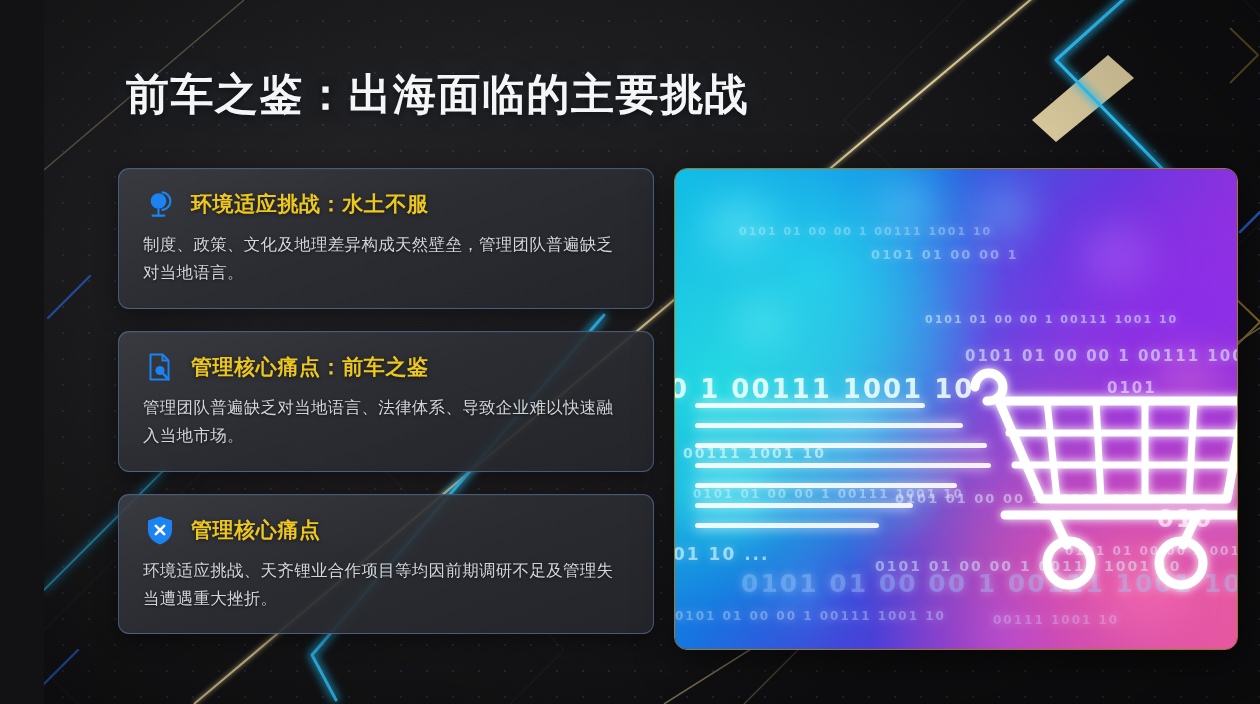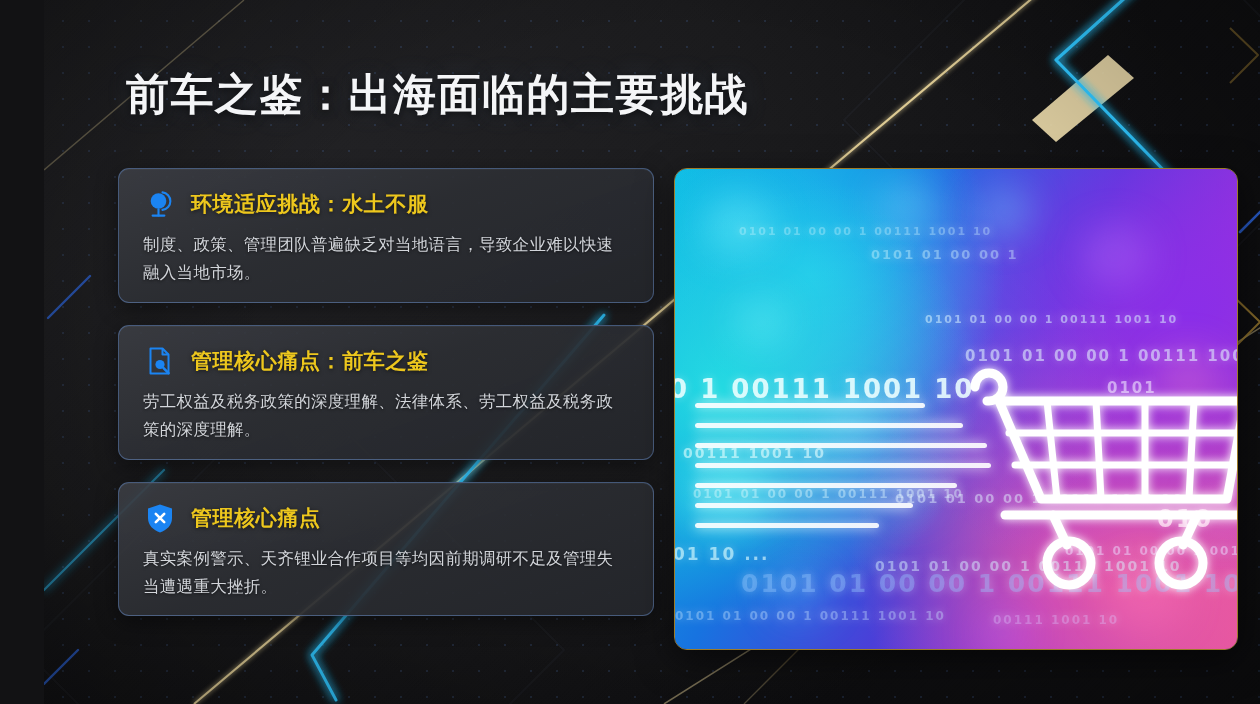--- a/index.html
+++ b/index.html
@@ -78,21 +78,21 @@
     width: 536px;
     z-index: 5;
   }
   .card {
     position: relative;
     box-sizing: border-box;
     border: 1px solid rgba(96,132,186,0.55);
     border-radius: 11px;
     background: linear-gradient(160deg, rgba(60,62,68,0.90) 0%, rgba(44,46,51,0.93) 45%, rgba(36,38,43,0.95) 100%);
     box-shadow: 0 6px 22px rgba(0,0,0,0.45), inset 0 1px 0 rgba(255,255,255,0.035);
-    padding: 18px 24px 14px 24px;
+    padding: 18px 24px 20px 24px;
     margin-bottom: 22px;
   }
   .card:last-child { margin-bottom: 0; }
   .card-head {
     display: flex;
     align-items: center;
     gap: 14px;
     margin-bottom: 10px;
   }
   .card-icon {
@@ -270,49 +270,49 @@
         <span class="card-icon">
           <svg width="32" height="32" viewBox="0 0 32 32" xmlns="http://www.w3.org/2000/svg">
             <circle cx="14.5" cy="13" r="7.8" fill="#1b84f2"></circle>
             <path d="M14.5 4.4 A8.8 8.8 0 0 1 14.5 21.9" fill="none" stroke="#1b84f2" stroke-width="2.1" stroke-linecap="round" transform="translate(4,0)"></path>
             <line x1="14.5" y1="21.2" x2="14.5" y2="27.4" stroke="#1b84f2" stroke-width="2.1" stroke-linecap="round"></line>
             <line x1="8.6" y1="27.6" x2="20.4" y2="27.6" stroke="#1b84f2" stroke-width="2.1" stroke-linecap="round"></line>
           </svg>
         </span>
         <span class="card-title">环境适应挑战：水土不服</span>
       </div>
-      <div class="card-body">制度、政策、管理团队普遍缺乏对当地语言，导致企业难以快速融入当地市场。</div>
+      <div class="card-body">制度、政策、文化及地理差异构成天然壁垒，管理团队普遍缺乏对当地语言。</div>
     </div>
 
     <div class="card">
       <div class="card-head">
         <span class="card-icon">
           <svg width="32" height="32" viewBox="0 0 32 32" xmlns="http://www.w3.org/2000/svg">
             <path d="M6.5 3.5 h12 l6 6 v19 h-18 Z" fill="none" stroke="#1b84f2" stroke-width="2" stroke-linejoin="round"></path>
             <path d="M18.5 3.5 v6 h6" fill="none" stroke="#1b84f2" stroke-width="2" stroke-linejoin="round"></path>
             <circle cx="16" cy="19.5" r="4.6" fill="#1b84f2"></circle>
             <line x1="19.6" y1="23.2" x2="24.5" y2="28.2" stroke="#1b84f2" stroke-width="2.6" stroke-linecap="round"></line>
           </svg>
         </span>
         <span class="card-title">管理核心痛点：前车之鉴</span>
       </div>
-      <div class="card-body">劳工权益及税务政策的深度理解、法律体系、劳工权益及税务政策的深度理解。</div>
+      <div class="card-body">管理团队普遍缺乏对当地语言、法律体系、导致企业难以快速融入当地市场。</div>
     </div>
 
     <div class="card">
       <div class="card-head">
         <span class="card-icon">
           <svg width="32" height="32" viewBox="0 0 32 32" xmlns="http://www.w3.org/2000/svg">
             <path d="M16 2.4 L28 6.6 V16 c0 7.6 -5.4 12 -12 14.6 C9.4 28 4 23.6 4 16 V6.6 Z" fill="#1b84f2"></path>
             <path d="M11.8 11.8 L20.2 20.2 M20.2 11.8 L11.8 20.2" stroke="#ffffff" stroke-width="2.6" stroke-linecap="round"></path>
           </svg>
         </span>
         <span class="card-title">管理核心痛点</span>
       </div>
-      <div class="card-body">真实案例警示、天齐锂业合作项目等均因前期调研不足及管理失当遭遇重大挫折。</div>
+      <div class="card-body">环境适应挑战、天齐锂业合作项目等均因前期调研不足及管理失当遭遇重大挫折。</div>
     </div>
 
   </div>
 
   <div class="photo">
     <div class="photo-inner">
       <div class="ph-grad"></div>
 
       <div class="ph-blobs">
         <span class="blob" style="left:28px;  top:26px;  width:70px;  height:60px;  background:rgba(120,245,255,0.40);"></span>

